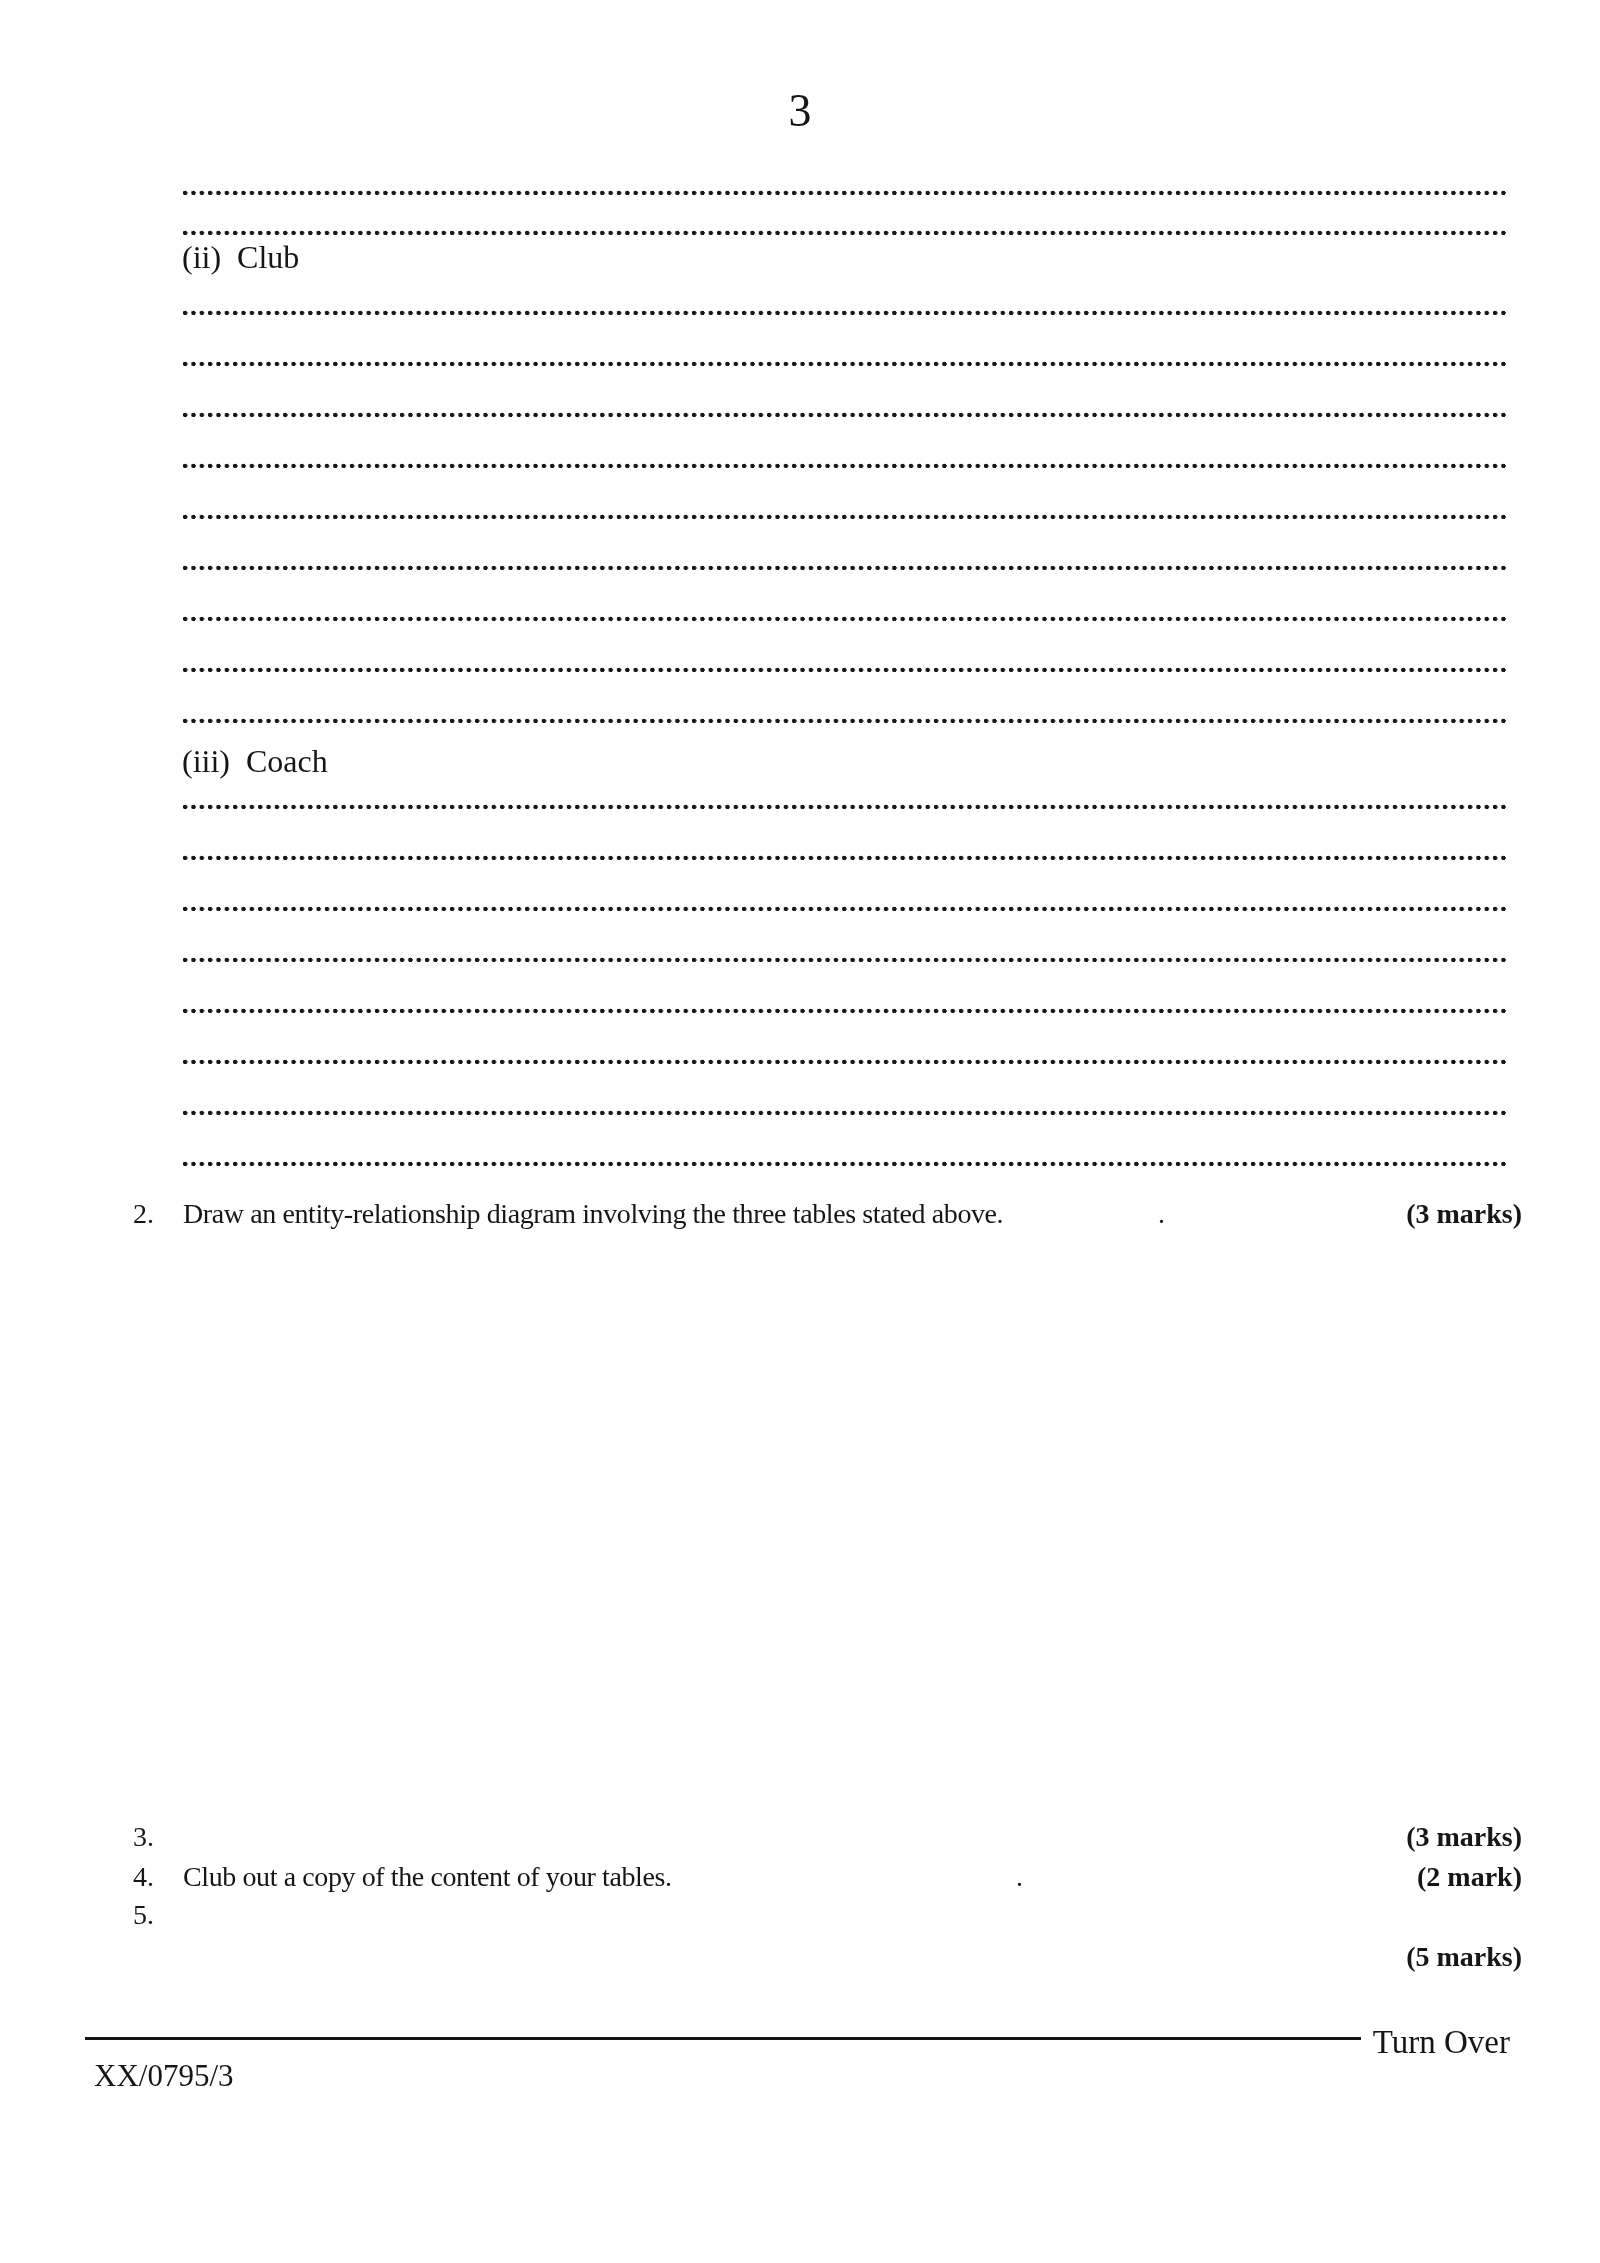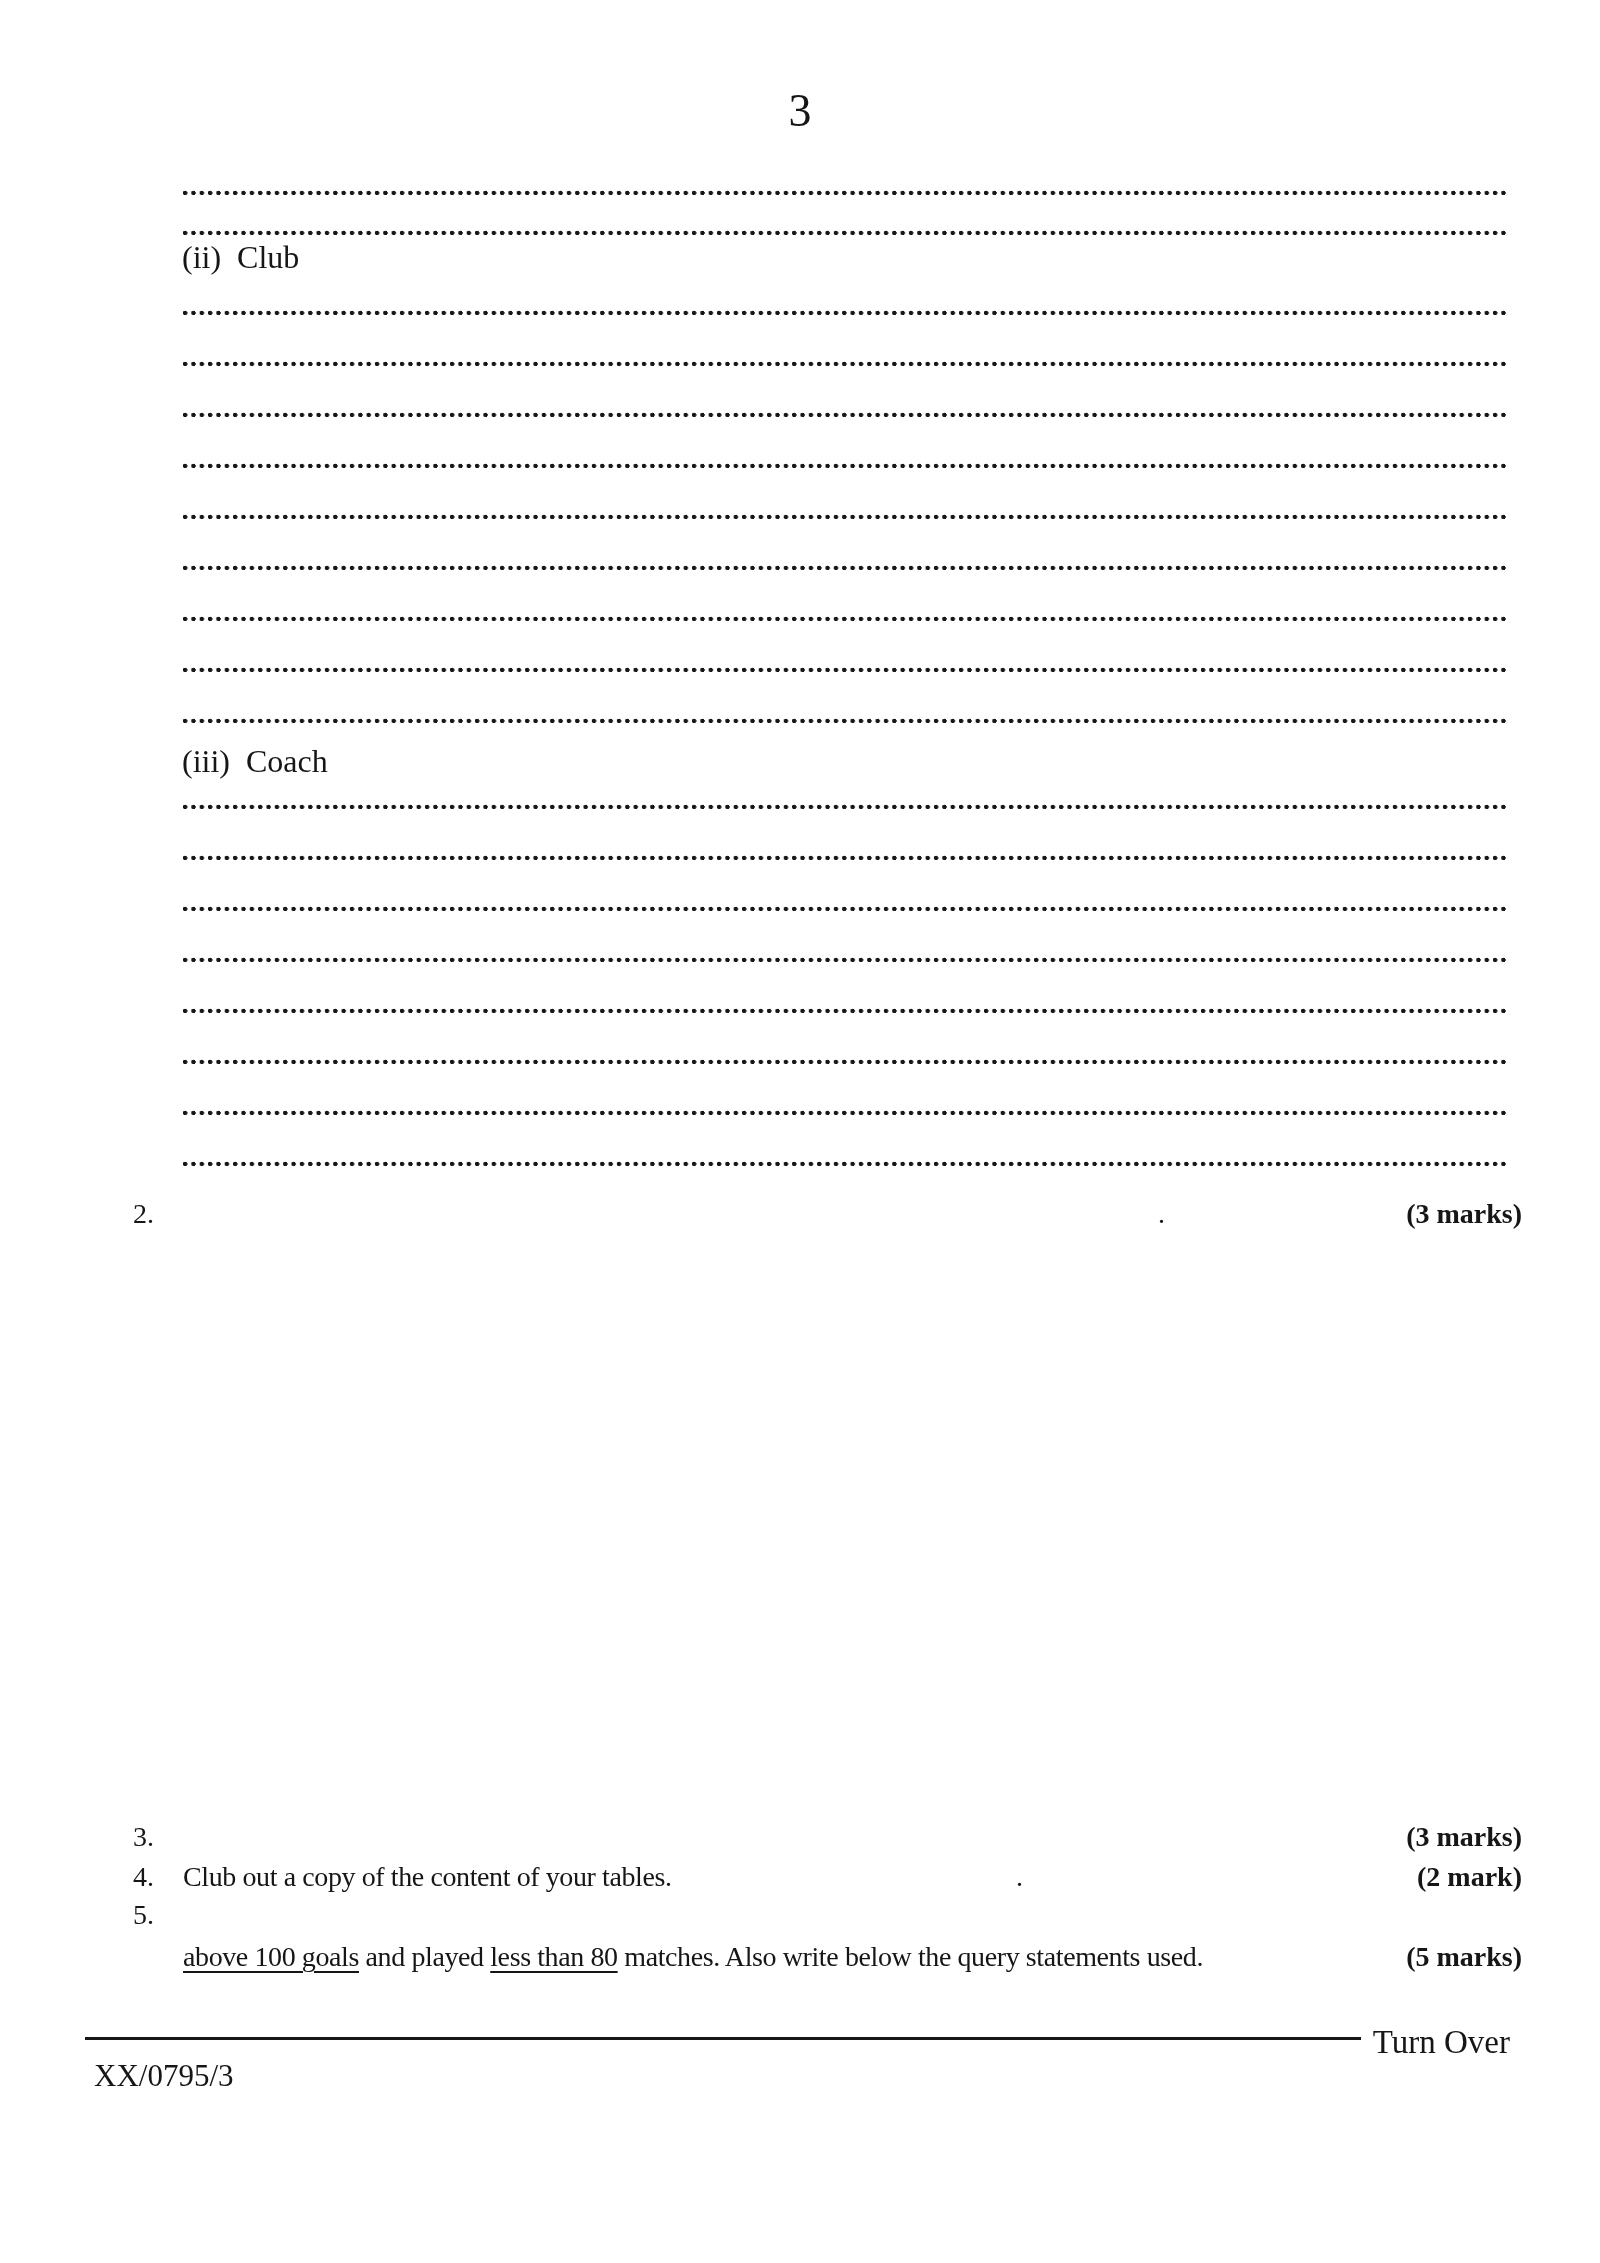--- a/index.html
+++ b/index.html
@@ -170,20 +170,21 @@
       <div class="dotline"></div>
       <div class="dotline"></div>
       <div class="dotline"></div>
       <div class="dotline"></div>
       <div class="dotline"></div>
       <div class="dotline"></div>
     </div>
 
   <div class="qrow" id="q2">
     <span class="qnum">2.</span>
+    <span class="qtext">Draw an entity-relationship diagram involving the three tables stated above.</span>
     <span class="stray">.</span>
     <span class="marks">(3 marks)</span>
   </div>
 
   <div class="qrow" id="q3">
     <span class="qnum">3.</span>
     <span class="marks">(3 marks)</span>
   </div>
 
   <div class="qrow" id="q4">
@@ -191,21 +192,20 @@
     <span class="qtext">Club out a copy of the content of your tables.</span>
     <span class="stray">.</span>
     <span class="marks">(2 mark)</span>
   </div>
 
   <div class="qrow" id="q5-line1">
     <span class="qnum">5.</span>
   </div>
 
   <div class="qrow" id="q5-line2">
-    <span class="qtext"><span class="uline">above 100 goals</span><span> and played </span><span class="uline">less than 80</span><span> matches. Also write below the query statements used.</span></span>
     <span class="marks">(5 marks)</span>
   </div>
 
   <div class="footer-row">
     <div class="footer-rule"></div>
     <div class="turnover">Turn Over</div>
   </div>
 
   <div class="papercode">XX/0795/3</div>
 

